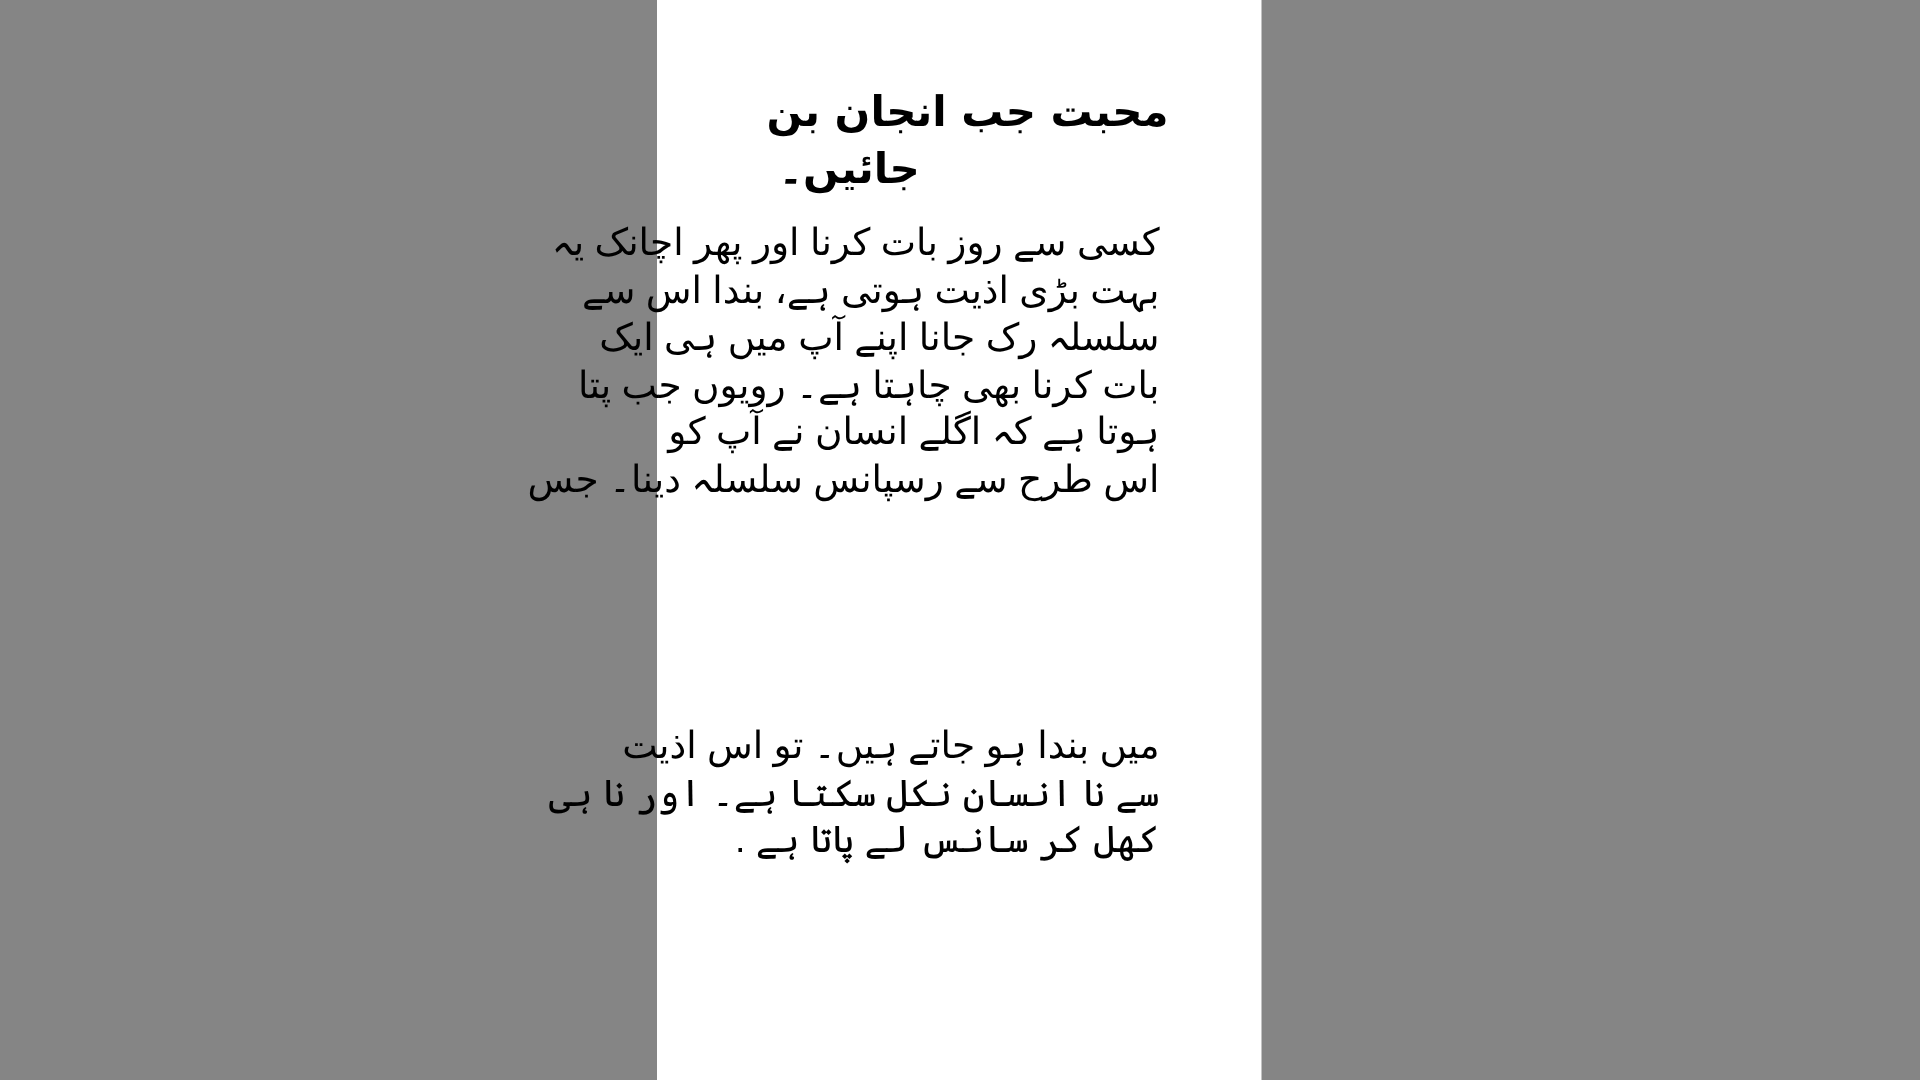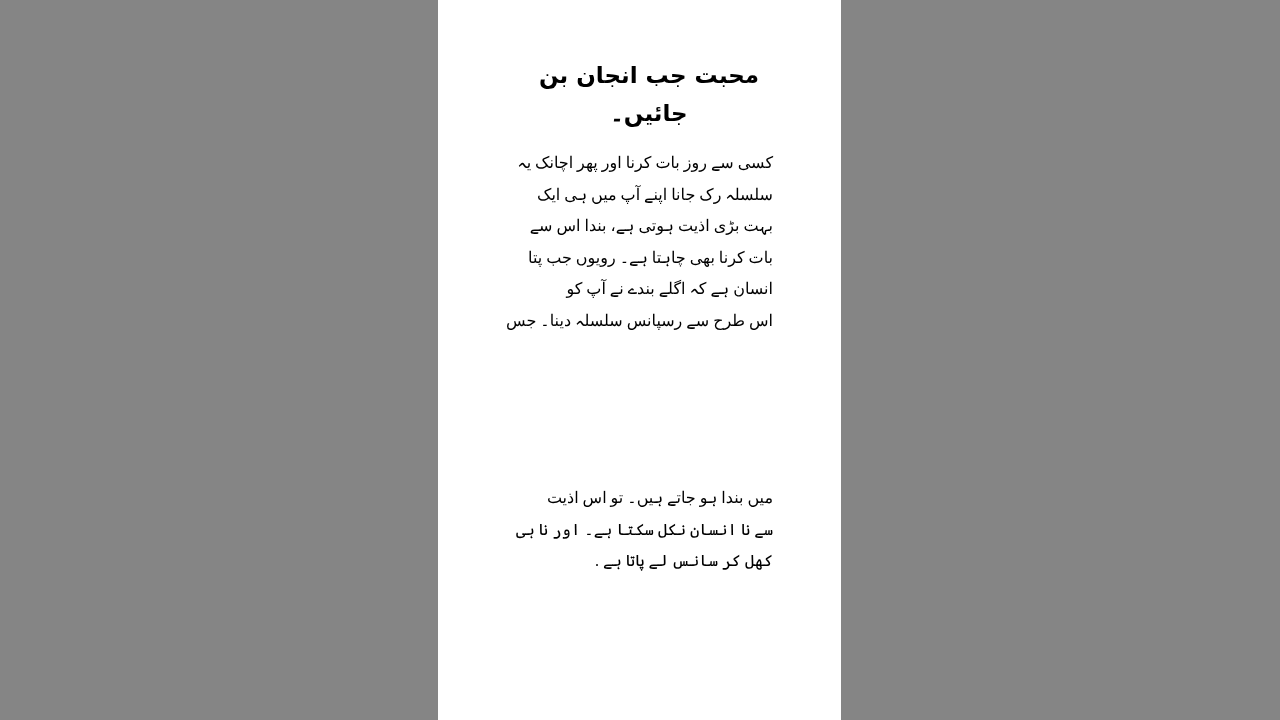--- a/index.html
+++ b/index.html
@@ -23,36 +23,36 @@
       width: 403px;
       height: 720px;
       background: #ffffff;
     }
     .title {
       position: absolute;
       right: 62px;
       top: 56px;
       width: 260px;
       direction: rtl;
-      text-align: center;
+      text-align: left;
       font-family: "DejaVu Sans", sans-serif;
       font-weight: bold;
-      font-size: 23px;
+      font-size: 28px;
       line-height: 38px;
       color: #000000;
     }
     .para {
       position: absolute;
       right: 68px;
       width: 300px;
       direction: rtl;
       text-align: justify;
       text-align-last: right;
-      font-family: Liberation Serif, serif;
-      font-size: 16px;
+      font-family: Liberation Sans, sans-serif;
+      font-size: 25px;
       line-height: 31.5px;
       color: #000000;
     }
     .para-1 { top: 147px; }
     .para-2 { top: 482px; }
     .line {
       display: block;
       white-space: nowrap;
     }
   </style>
@@ -62,24 +62,24 @@
 <div class="stage">
   <div class="page">
 
     <div class="title">
       <span class="line">محبت جب انجان بن</span>
       <span class="line">جائیں۔</span>
     </div>
 
     <div class="para para-1">
       <span class="line">کسی سے روز بات کرنا اور پھر اچانک یہ</span>
+      <span class="line">بہت بڑی اذیت ہوتی ہے، بندا اس سے</span>
       <span class="line">سلسلہ رک جانا اپنے آپ میں ہی ایک</span>
-      <span class="line">بہت بڑی اذیت ہوتی ہے، بندا اس سے</span>
       <span class="line">بات کرنا بھی چاہتا ہے۔ رویوں جب پتا</span>
-      <span class="line">انسان ہے کہ اگلے بندے نے آپ کو</span>
+      <span class="line">ہوتا ہے کہ اگلے انسان نے آپ کو</span>
       <span class="line">اس طرح سے رسپانس سلسلہ دینا۔ جس</span>
     </div>
 
     <div class="para para-2">
       <span class="line">میں بندا ہو جاتے ہیں۔ تو اس اذیت</span>
       <span class="line">سے نا انسان نکل سکتا ہے۔ اور نا ہی</span>
       <span class="line">کھل کر سانس لے پاتا ہے .</span>
     </div>
 
   </div>

